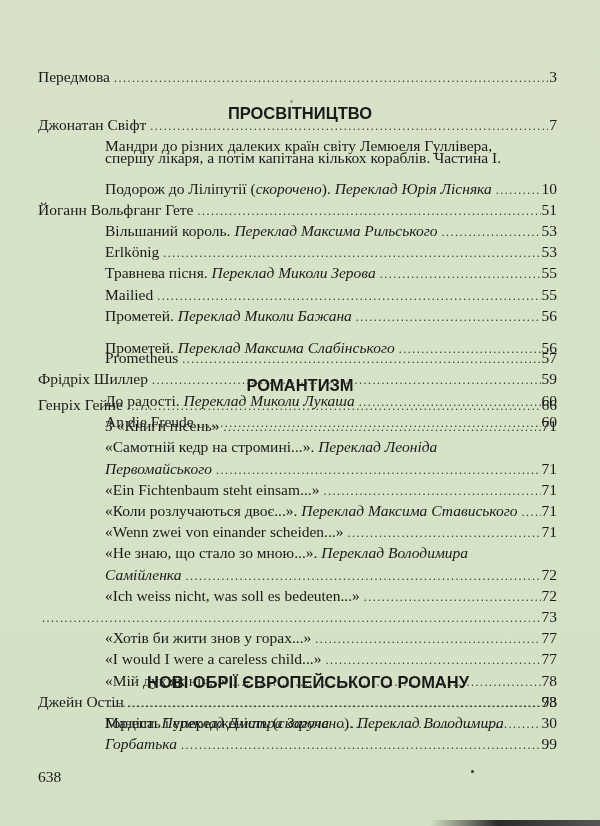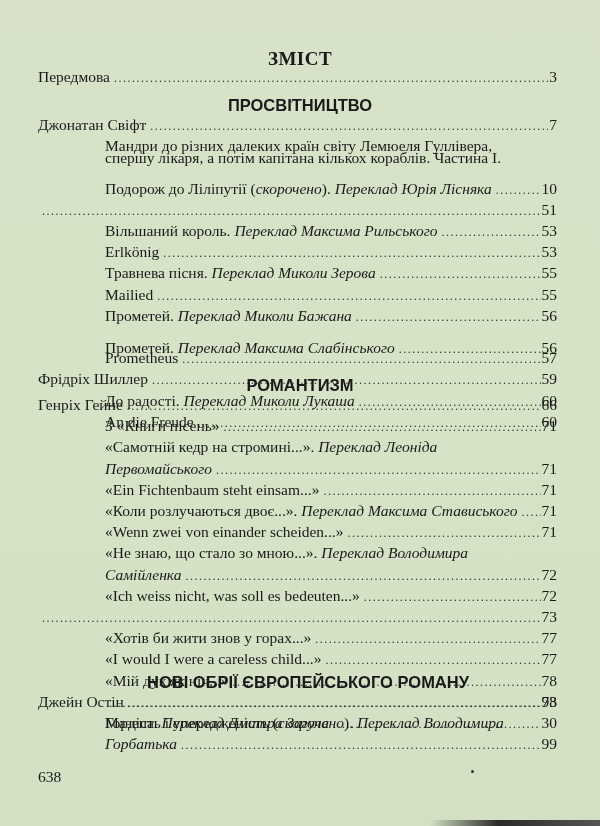--- a/index.html
+++ b/index.html
@@ -39,49 +39,49 @@
   .speck { position:absolute; width:3px; height:3px; border-radius:50%; background:#333; }
   .shadow-bottom {
     position:absolute; left:430px; bottom:0; width:170px; height:6px;
     background:linear-gradient(90deg, rgba(40,40,40,0) 0%, #2a2a2a 40%, #555 100%);
   }
 </style>
 </head>
 <body>
 
 <div class="page">
-  <div class="title">ЗМІСТ</div>
 
   <div class="row" style="top:66px">
     <span class="txt">Передмова</span>
     <span class="lead"></span>
     <span class="pg">3</span>
   </div>
 
   <div id="toc">
-      <div class="section" style="top: 96px;">ПРОСВІТНИЦТВО</div>
+      <div class="section" style="top: 104px;">ПРОСВІТНИЦТВО</div>
       <div class="row" style="top: 114px;">
         <span class="txt"><span>Джонатан Свіфт</span></span>
         <span class="lead"></span>
         <span class="pg">7</span>
       </div>
       <div class="row ind plain" style="top: 135.2px;">
         <span class="txt"><span>Мандри до різних далеких країн світу Лемюеля Гуллівера,</span></span>
         <span class="pg"></span>
       </div>
       <div class="row ind plain" style="top: 147px;">
         <span class="txt"><span>спершу лікаря, а потім капітана кількох кораблів. Частина I.</span></span>
         <span class="pg"></span>
       </div>
       <div class="row ind" style="top: 177.6px;">
         <span class="txt"><span>Подорож до Ліліпутії (</span><span class="it">скорочено</span><span>). </span><span class="it">Переклад Юрія Лісняка</span></span>
         <span class="lead"></span>
         <span class="pg">10</span>
       </div>
       <div class="row" style="top: 198.8px;">
+        <span class="txt"><span>Йоганн Вольфганг Гете</span></span>
         <span class="lead"></span>
         <span class="pg">51</span>
       </div>
       <div class="row ind" style="top: 220px;">
         <span class="txt"><span>Вільшаний король. </span><span class="it">Переклад Максима Рильського</span></span>
         <span class="lead"></span>
         <span class="pg">53</span>
       </div>
       <div class="row ind" style="top: 241.2px;">
         <span class="txt"><span>Erlkönig</span></span>

